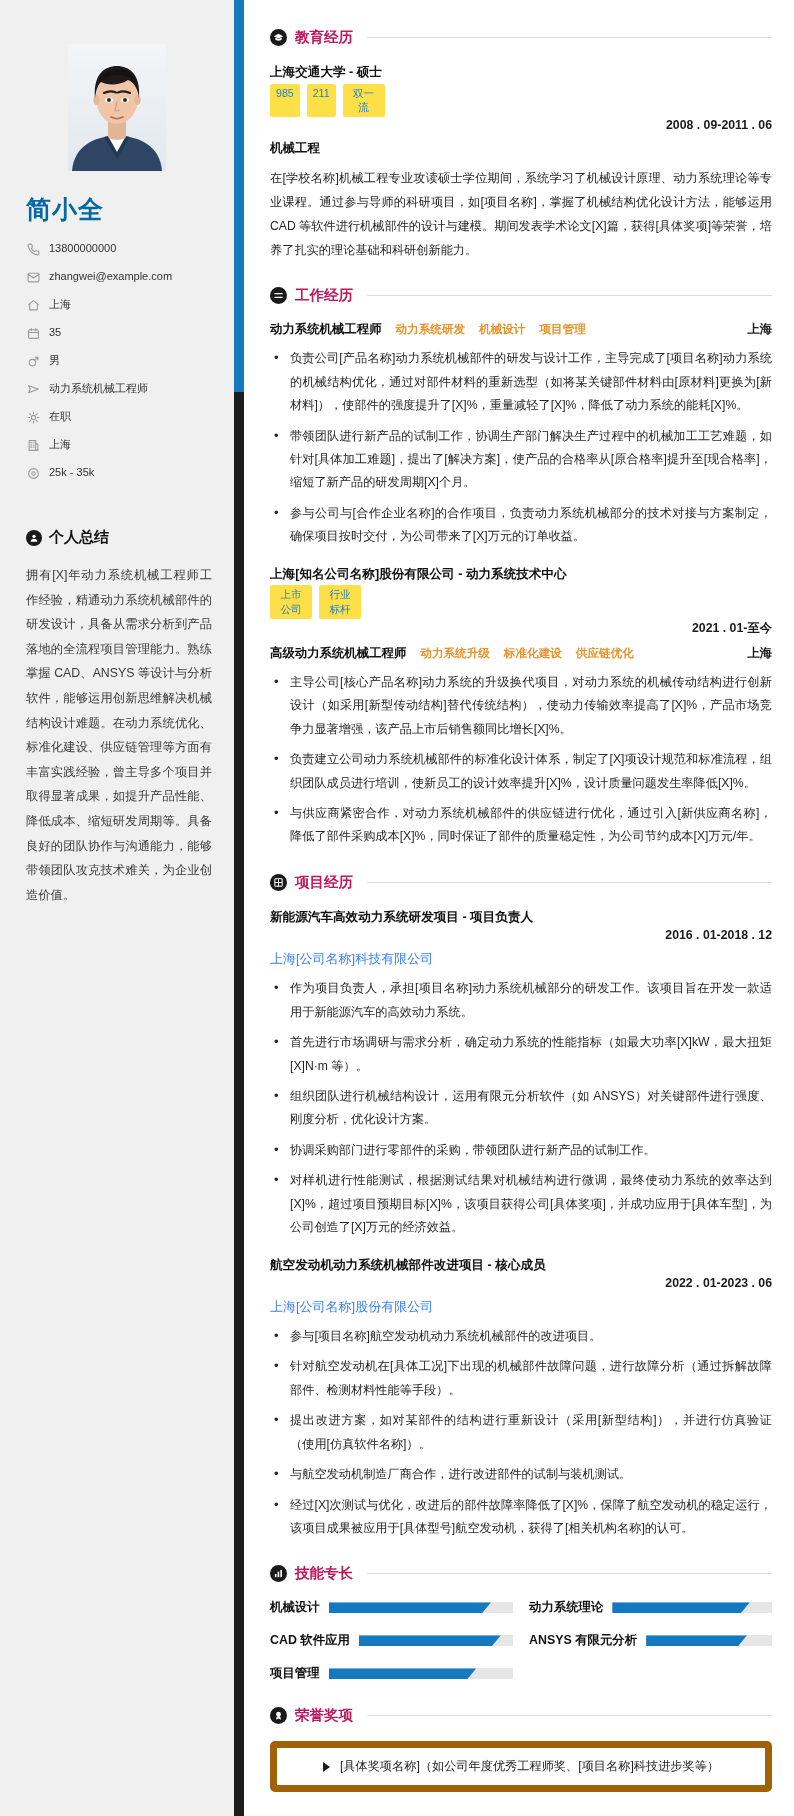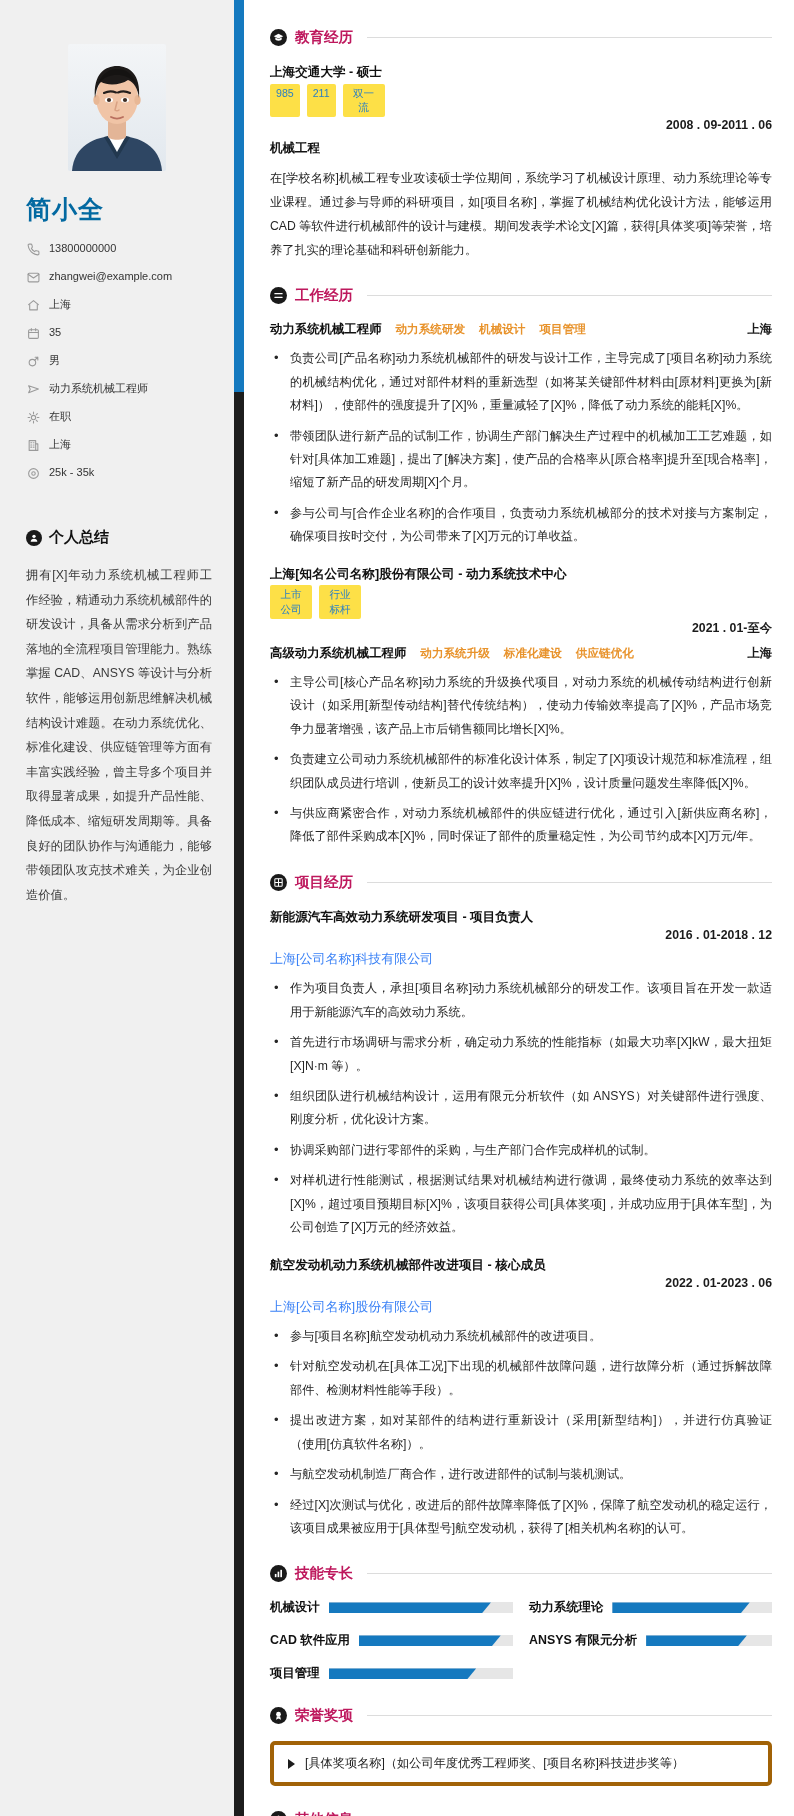--- a/index.html
+++ b/index.html
@@ -271,28 +271,29 @@
   }
   .bar .fill {
     position: absolute;
     left: 0; top: 0; bottom: 0;
     background: #1579bf;
     clip-path: polygon(0 0, 100% 0, calc(100% - 9px) 100%, 0 100%);
   }
 
   
   .award-box {
-    border: 4px solid #a16207;
+    border: 7px solid #a16207;
     border-radius: 5px;
     padding: 10px 14px;
     display: flex;
     align-items: center;
     gap: 10px;
     font-size: 12.2px;
     color: #222222;
+    justify-content: center;
   }
   .award-box .caret {
     width: 0; height: 0;
     border-left: 7px solid #1c1c1c;
     border-top: 5px solid transparent;
     border-bottom: 5px solid transparent;
     flex: 0 0 auto;
   }
 
   
@@ -558,21 +559,21 @@
       <div class="entry">
         <div class="entry-row1">
           <span class="entry-title">新能源汽车高效动力系统研发项目 - 项目负责人</span>
           <span class="entry-date">2016 . 01-2018 . 12</span>
         </div>
         <div class="subline">上海[公司名称]科技有限公司</div>
         <ul class="bullets">
           <li>作为项目负责人，承担[项目名称]动力系统机械部分的研发工作。该项目旨在开发一款适用于新能源汽车的高效动力系统。</li>
           <li>首先进行市场调研与需求分析，确定动力系统的性能指标（如最大功率[X]kW，最大扭矩[X]N·m 等）。</li>
           <li>组织团队进行机械结构设计，运用有限元分析软件（如 ANSYS）对关键部件进行强度、刚度分析，优化设计方案。</li>
-          <li>协调采购部门进行零部件的采购，与生产部门合作完成样机的试制。</li>
+          <li>协调采购部门进行零部件的采购，带领团队进行新产品的试制工作。</li>
           <li>对样机进行性能测试，根据测试结果对机械结构进行微调，最终使动力系统的效率达到[X]%，超过项目预期目标[X]%，该项目获得公司[具体奖项]，并成功应用于[具体车型]，为公司创造了[X]万元的经济效益。</li>
         </ul>
       </div>
 
       <div class="entry">
         <div class="entry-row1">
           <span class="entry-title">航空发动机动力系统机械部件改进项目 - 核心成员</span>
           <span class="entry-date">2022 . 01-2023 . 06</span>
         </div>
         <div class="subline">上海[公司名称]股份有限公司</div>

